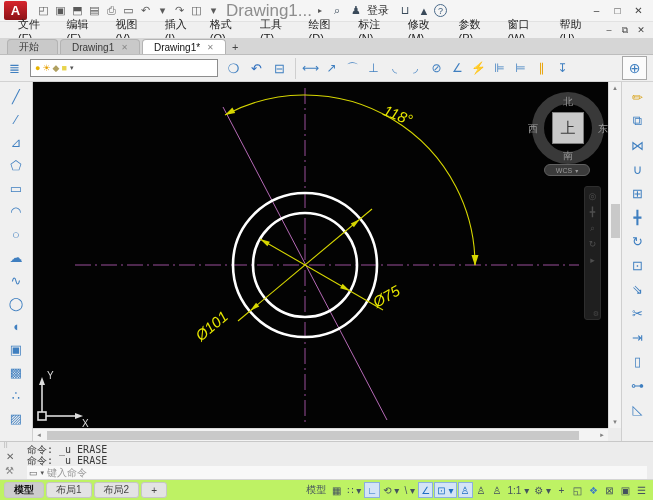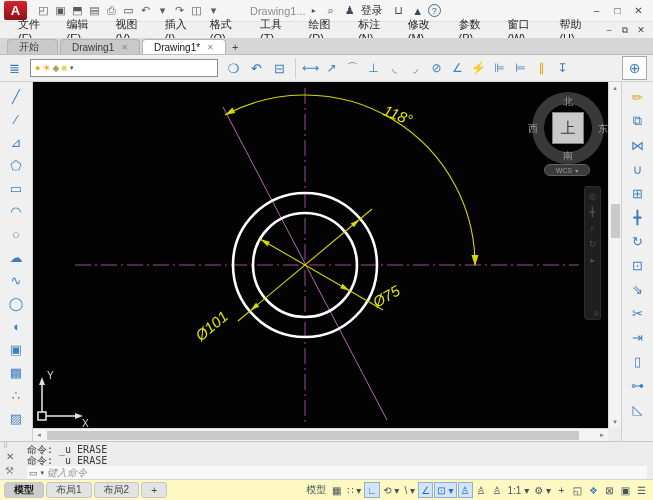--- a/index.html
+++ b/index.html
@@ -5,21 +5,21 @@
   *{margin:0;padding:0;box-sizing:border-box;}
   html,body{width:653px;height:500px;overflow:hidden;}
   body{position:relative;font-family:"Liberation Sans",sans-serif;font-size:11px;color:#333;background:#f0f0f0;}
   .abs{position:absolute;}
   .ctr{display:flex;align-items:center;justify-content:center;}
 
   
   #titlebar{left:0;top:0;width:653px;height:22px;background:#f5f5f5;border-bottom:1px solid #e2e2e2;display:flex;align-items:center;padding:0 4px;gap:1px;}
   .logo{width:23px;height:19px;background:linear-gradient(#d7242c,#8d1217);color:#fff;font-weight:bold;font-size:13px;border-radius:2px;margin-right:7px;}
   .qbtn{width:17px;height:18px;color:#5a5a5a;font-size:11px;}
-  .doc-title{color:#8d8d8d;font-size:11px;margin:0 5px 0 27px;white-space:nowrap;}
+  .doc-title{color:#8d8d8d;font-size:17px;margin:0 5px 0 3px;white-space:nowrap;}
   .tb-arrow{color:#555;font-size:8px;margin-right:5px;}
   #search{width:148px;height:15px;border:1px solid #ababab;background:#fff;font-size:9px;padding:0 3px;color:#555;font-family:"Liberation Sans",sans-serif;}
   #search::placeholder{color:#999;}
   .tbicon{width:18px;height:18px;color:#3a4a5a;font-size:11px;}
   .login{font-size:11px;color:#333;margin:0 6px 0 1px;white-space:nowrap;}
   .helpq{width:13px;height:13px;border:1px solid #4a6a8a;border-radius:50%;color:#3a5a7a;font-size:9px;}
   .winbtns{margin-left:auto;display:flex;}
   .winbtn{width:21px;height:17px;color:#444;font-size:10px;}
 
   
@@ -82,25 +82,25 @@
   #sb-corner{left:608px;top:428px;width:13px;height:13px;background:#ececec;}
 
   
   #cmdpanel{left:0;top:441px;width:653px;height:38px;background:#ececec;border-top:1px solid #c8c8c8;}
   #cmd-grip{position:absolute;left:3px;top:0;color:#a8a8a8;font-size:7px;}
   #cmd-close{position:absolute;left:6px;top:9px;color:#666;font-size:10px;}
   #cmd-wrench{position:absolute;left:5px;top:23px;color:#888;font-size:10px;}
   .cmd-lines{position:absolute;left:27px;top:2px;font-family:"DejaVu Sans Mono",monospace;font-size:10px;color:#3a3a3a;line-height:11px;}
   .cmd-input-row{position:absolute;left:27px;top:24px;width:620px;height:13px;background:#f8f8f8;display:flex;align-items:center;gap:3px;padding:0 2px;}
   .cii{color:#555;font-size:9px;}
-  #cmd-input{flex:1;border:none;background:transparent;font-size:10px;font-style:italic;color:#555;outline:none;font-family:"Liberation Sans",sans-serif;}
+  #cmd-input{flex:1;border:none;background:transparent;font-size:10px;color:#555;outline:none;font-family:"Liberation Sans",sans-serif;}
   #cmd-input::placeholder{color:#999;}
 
   
-  #bottombar{left:0;top:479px;width:653px;height:21px;background:#fef9c3;border-top:1px solid #d4d4d4;display:flex;align-items:center;padding:0 4px;}
+  #bottombar{left:0;top:479px;width:653px;height:21px;background:#bef264;border-top:1px solid #d4d4d4;display:flex;align-items:center;padding:0 4px;}
   .lt-tab{height:16px;padding:0 9px;background:#e3e3e3;border:1px solid #c6c6c6;border-radius:3px;margin-right:2px;font-size:10px;color:#444;display:flex;align-items:center;}
   .lt-tab.active{background:#cdcdcd;font-weight:bold;color:#111;}
   #status-items{margin-left:auto;display:flex;align-items:center;gap:1px;}
   .sbtn{height:16px;min-width:15px;padding:0 2px;font-size:10px;color:#44525e;white-space:nowrap;}
   .sbtn.active{background:#d4e4f6;border:1px solid #8ab0dd;color:#1f6fc4;}
 </style>
 </head>
 <body>
 
 <div id="titlebar" class="abs">

